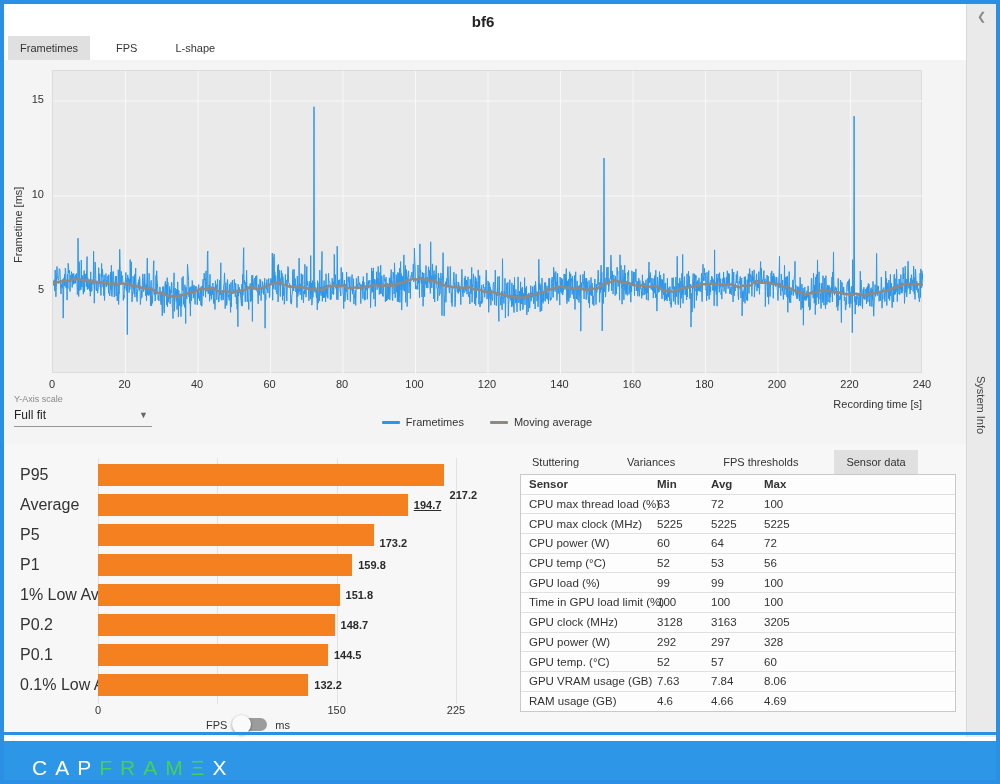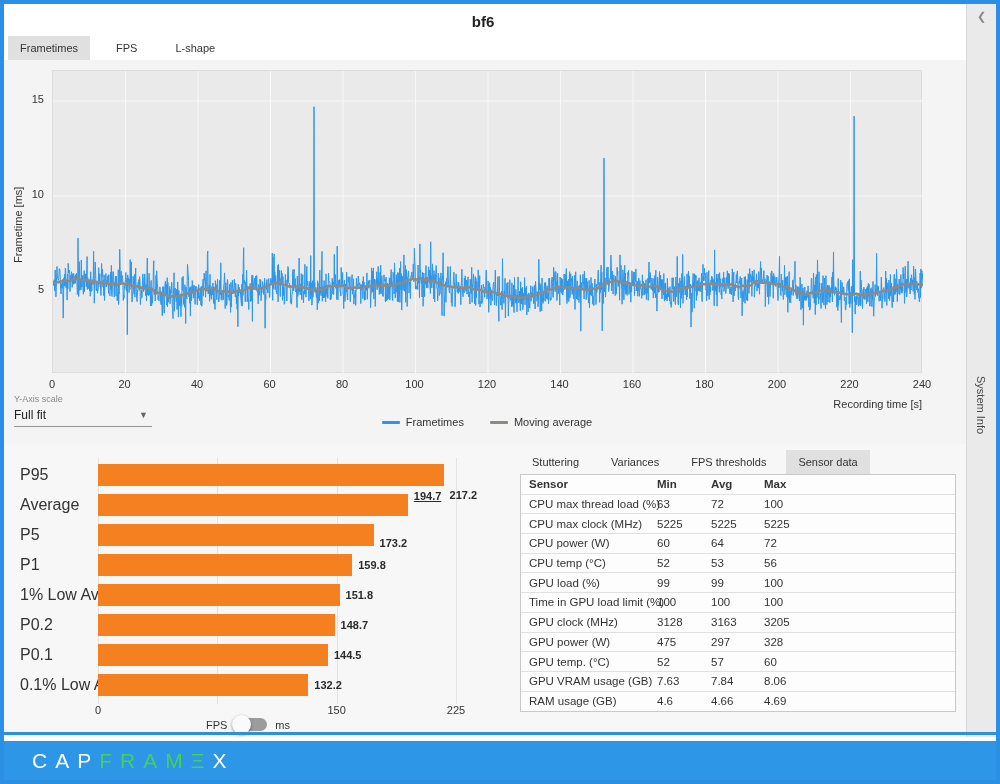--- a/index.html
+++ b/index.html
@@ -42,30 +42,30 @@
   .bar-cat { position:absolute; left:16px; height:22px; line-height:22px; font-size:16px; color:#333; }
   .bar { position:absolute; height:22px; }
   .bar-val { position:absolute; height:22px; line-height:22px; font-size:11px; font-weight:bold; color:#2b2b2b; }
   .bar-xtick { position:absolute; top:260px; width:40px; text-align:center; font-size:11px; color:#333; }
   .toggle-row { position:absolute; left:94px; top:274px; width:300px; display:flex; align-items:center; justify-content:center; gap:8px; font-size:11px; color:#333; }
   .switch { position:relative; width:32px; height:13px; background:#9c9c9c; border-radius:7px; cursor:pointer; }
   .knob { position:absolute; left:-3px; top:-3px; width:19px; height:19px; border-radius:50%; background:#fafafa; box-shadow:0 1px 3px rgba(0,0,0,.45); }
 
   
   .sensor-panel { position:absolute; left:508px; top:440px; width:454px; height:293px; background:#f7f7f7; }
-  .an-tabs { position:absolute; left:8px; top:6px; display:flex; gap:8px; }
+  .an-tabs { position:absolute; left:8px; top:6px; display:flex; gap:24px; }
   .sensor-table { position:absolute; left:8px; top:30px; width:436px; background:#fdfdfe; border:1px solid #c9c9c9; }
   .trow { display:grid; grid-template-columns:136px 54px 53px 60px 1fr; height:19.7px; align-items:center; border-bottom:1px solid #e0e0e0; font-size:11.5px; color:#333; }
   .trow:last-child { border-bottom:none; }
   .trow.head { font-weight:bold; }
   .tcell-name { padding-left:8px; white-space:nowrap; }
 
   
   .divider { position:absolute; left:0; top:728px; width:992px; height:3px; background:#2B90E4; }
-  .logo-bar { position:absolute; left:0; top:737px; width:992px; height:39px; background:#2D96E6; display:flex; align-items:center; }
+  .logo-bar { position:absolute; left:0; top:737px; width:992px; height:39px; background:#2D96E6; display:flex; align-items:flex-end; }
   .logo { margin-left:28px; font-size:21px; letter-spacing:8px; font-weight:400; }
 </style>
 </head>
 <body>
 
 <div id="app">
 
   <div class="header">
     <span class="title">bf6</span>
   </div>
@@ -155,21 +155,21 @@
       <div class="bar-xtick" style="left: 193.333px; margin-top: 42px;">75</div>
       <div class="bar-grid" style="left: 332.667px;"></div>
       <div class="bar-xtick" style="left: 312.667px;">150</div>
       <div class="bar-grid" style="left: 452px;"></div>
       <div class="bar-xtick" style="left: 432px;">225</div>
       <div class="bar-cat" style="top: 20px;">P95</div>
       <div class="bar" style="top: 20px; left: 94px; width: 345.589px; background: rgb(245, 128, 31);"></div>
       <div class="bar-val" style="top: 20px; left: 445.589px; margin-top: 20px;">217.2</div>
       <div class="bar-cat" style="top: 50px;">Average</div>
       <div class="bar" style="top: 50px; left: 94px; width: 309.789px; background: rgb(245, 128, 31);"></div>
-      <div class="bar-val" style="top: 41px; left: 409.789px; text-decoration: underline;">194.7</div>
+      <div class="bar-val" style="top: 50px; left: 409.789px; text-decoration: underline;">194.7</div>
       <div class="bar-cat" style="top: 80px;">P5</div>
       <div class="bar" style="top: 80px; left: 94px; width: 275.58px; background: rgb(245, 128, 31);"></div>
       <div class="bar-val" style="top: 88px; left: 375.58px;">173.2</div>
       <div class="bar-cat" style="top: 110px;">P1</div>
       <div class="bar" style="top: 110px; left: 94px; width: 254.26px; background: rgb(245, 128, 31);"></div>
       <div class="bar-val" style="top: 110px; left: 354.26px;">159.8</div>
       <div class="bar-cat" style="top: 140px;">1% Low Average</div>
       <div class="bar" style="top: 140px; left: 94px; width: 241.531px; background: rgb(245, 128, 31);"></div>
       <div class="bar-val" style="top: 140px; left: 341.531px;">151.8</div>
       <div class="bar-cat" style="top: 170px;">P0.2</div>
@@ -234,21 +234,21 @@
           <div>100</div>
         </div>
         <div class="trow">
           <div class="tcell-name">GPU clock (MHz)</div>
           <div>3128</div>
           <div>3163</div>
           <div>3205</div>
         </div>
         <div class="trow">
           <div class="tcell-name">GPU power (W)</div>
-          <div>475</div>
+          <div>292</div>
           <div>297</div>
           <div>328</div>
         </div>
         <div class="trow">
           <div class="tcell-name">GPU temp. (°C)</div>
           <div>52</div>
           <div>57</div>
           <div>60</div>
         </div>
         <div class="trow">

